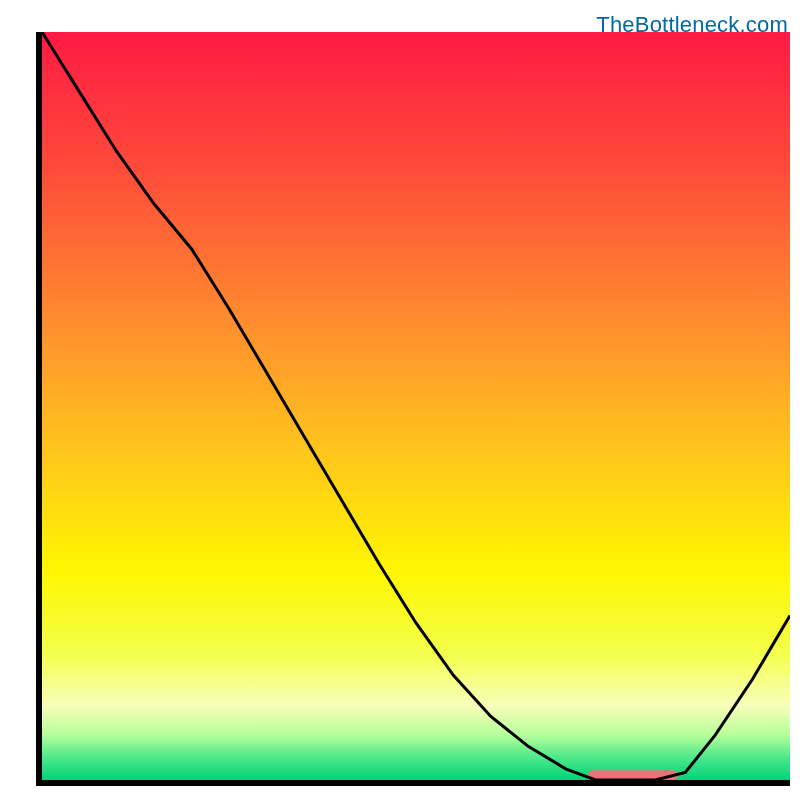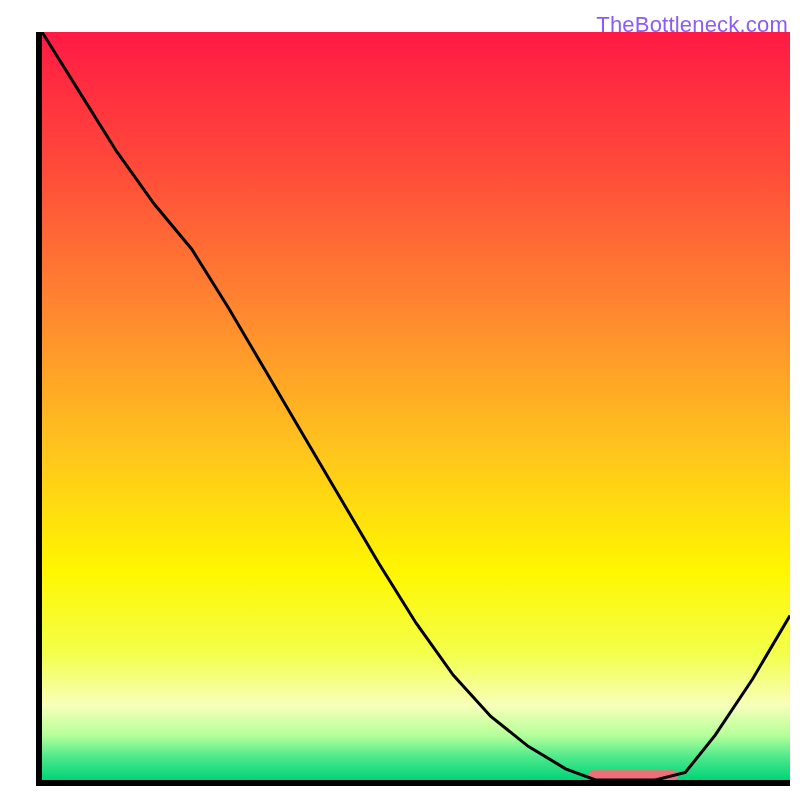--- a/index.html
+++ b/index.html
@@ -14,21 +14,21 @@
   .frame {
     position: relative;
     width: 800px;
     height: 800px;
   }
   .attribution {
     position: absolute;
     top: 12px;
     right: 12px;
     font-size: 22px;
-    color: #8b5cf6;
+    color: #0369a1;
     letter-spacing: 0.2px;
   }
   .axes {
     position: absolute;
     left: 36px;
     top: 32px;
     width: 748px;   
     height: 748px;  
     border-left: 6px solid #000;
     border-bottom: 6px solid #000;

